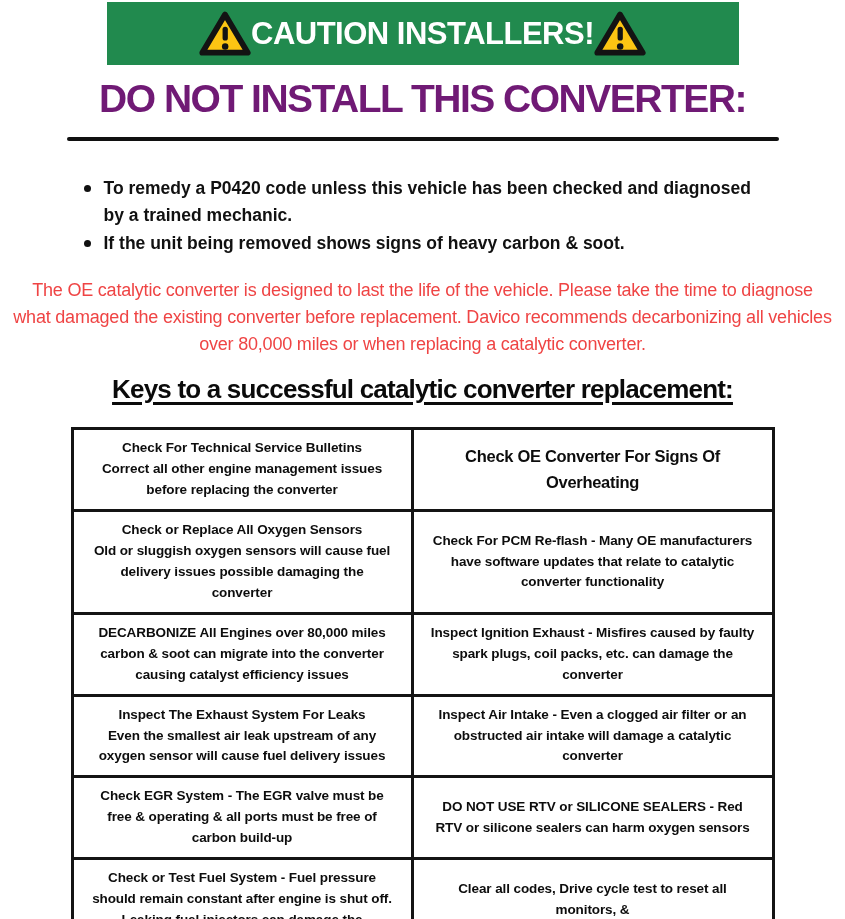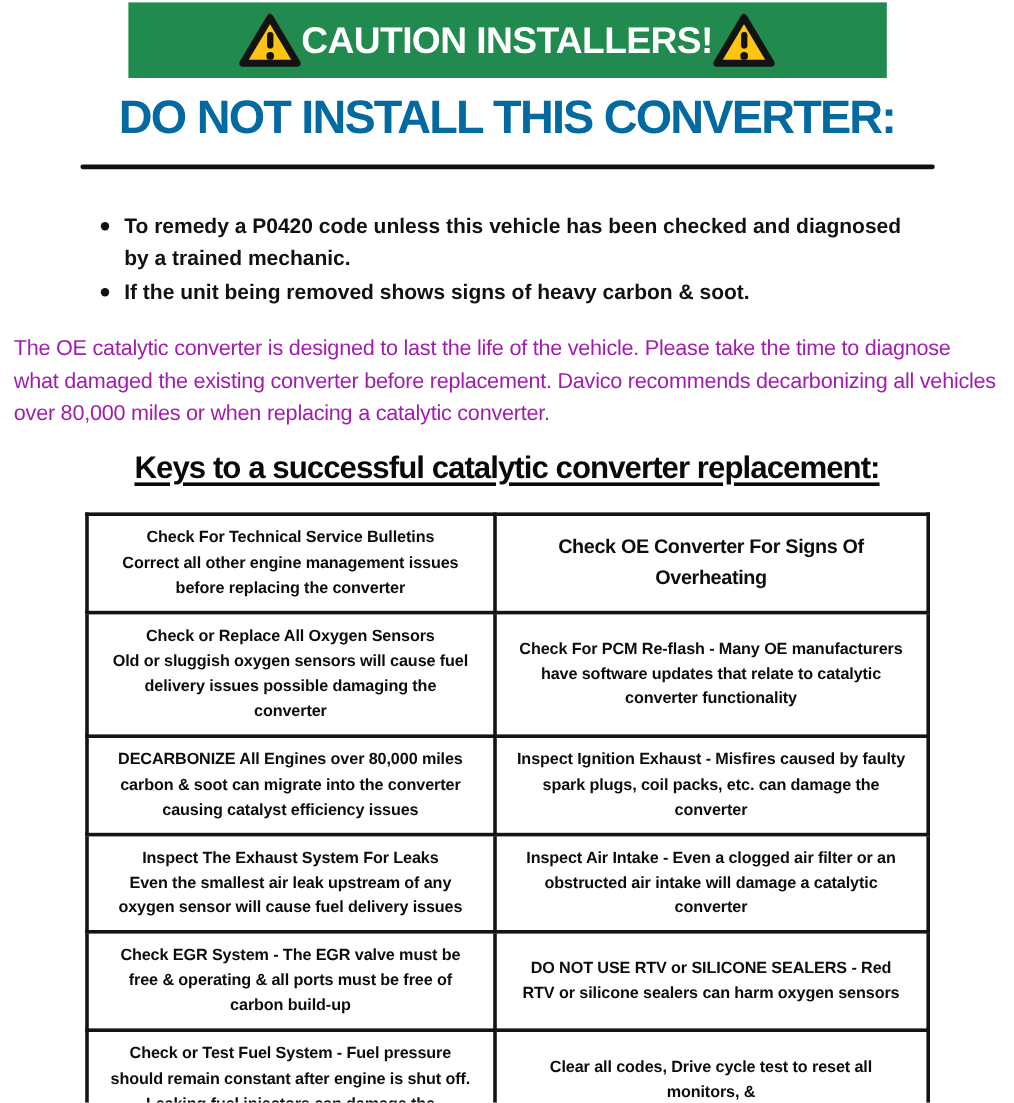--- a/index.html
+++ b/index.html
@@ -36,21 +36,21 @@
   }
   .warn-icon { width: 52px; height: 46px; display: block; }
 
   
   .main-heading {
     margin-top: 12px;
     text-align: center;
     font-size: 39px;
     font-weight: 900;
     letter-spacing: -1.5px;
-    color: #0369a1;
+    color: #701a75;
   }
   .rule {
     width: 712px;
     height: 4px;
     background: #101010;
     margin: 16px auto 0 auto;
     border-radius: 2px;
   }
 
   
@@ -75,25 +75,25 @@
     width: 7px;
     height: 7px;
     border-radius: 50%;
     background: #111111;
   }
 
   
   .oe-paragraph {
     width: 822px;
     margin: 20px auto 0 auto;
-    text-align: left;
+    text-align: center;
     font-size: 18px;
     font-weight: 400;
     line-height: 1.5;
-    color: #a21caf;
+    color: #ef4444;
     letter-spacing: -0.2px;
   }
 
   
   .keys-heading {
     margin-top: 16px;
     text-align: center;
     font-size: 26px;
     font-weight: 800;
     letter-spacing: -0.8px;

